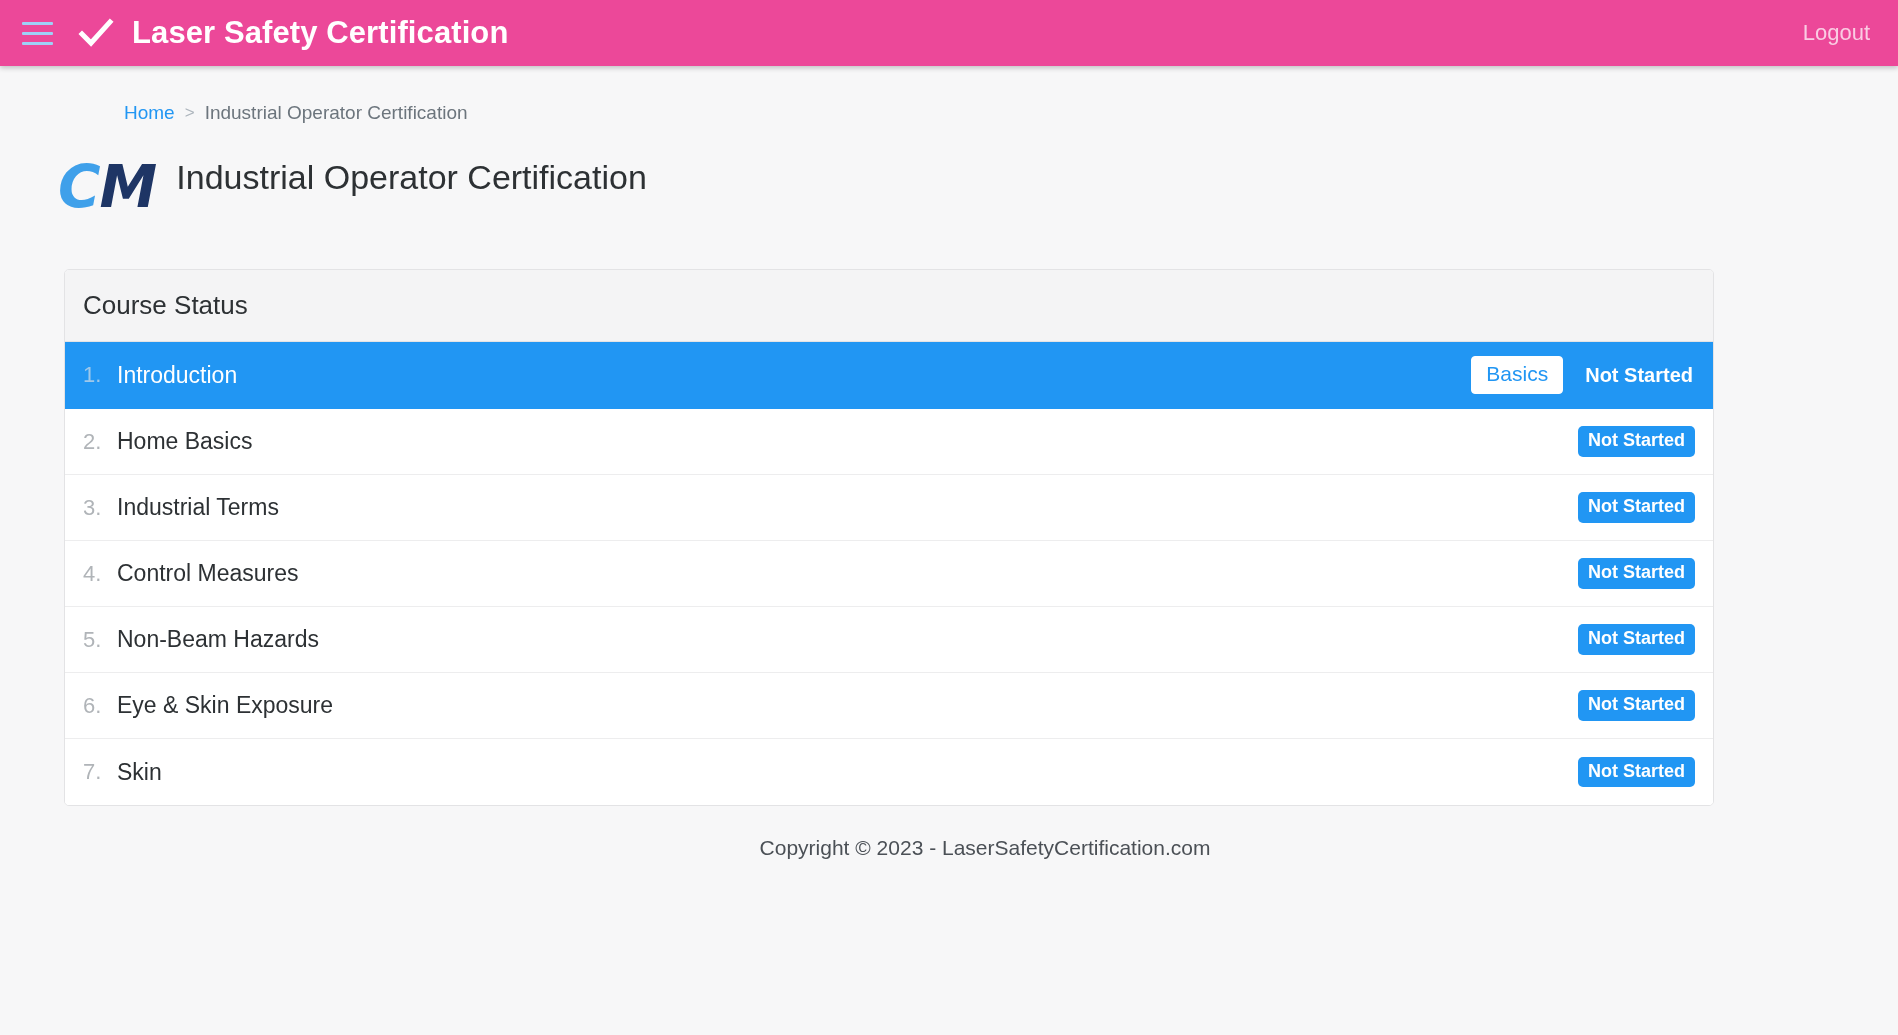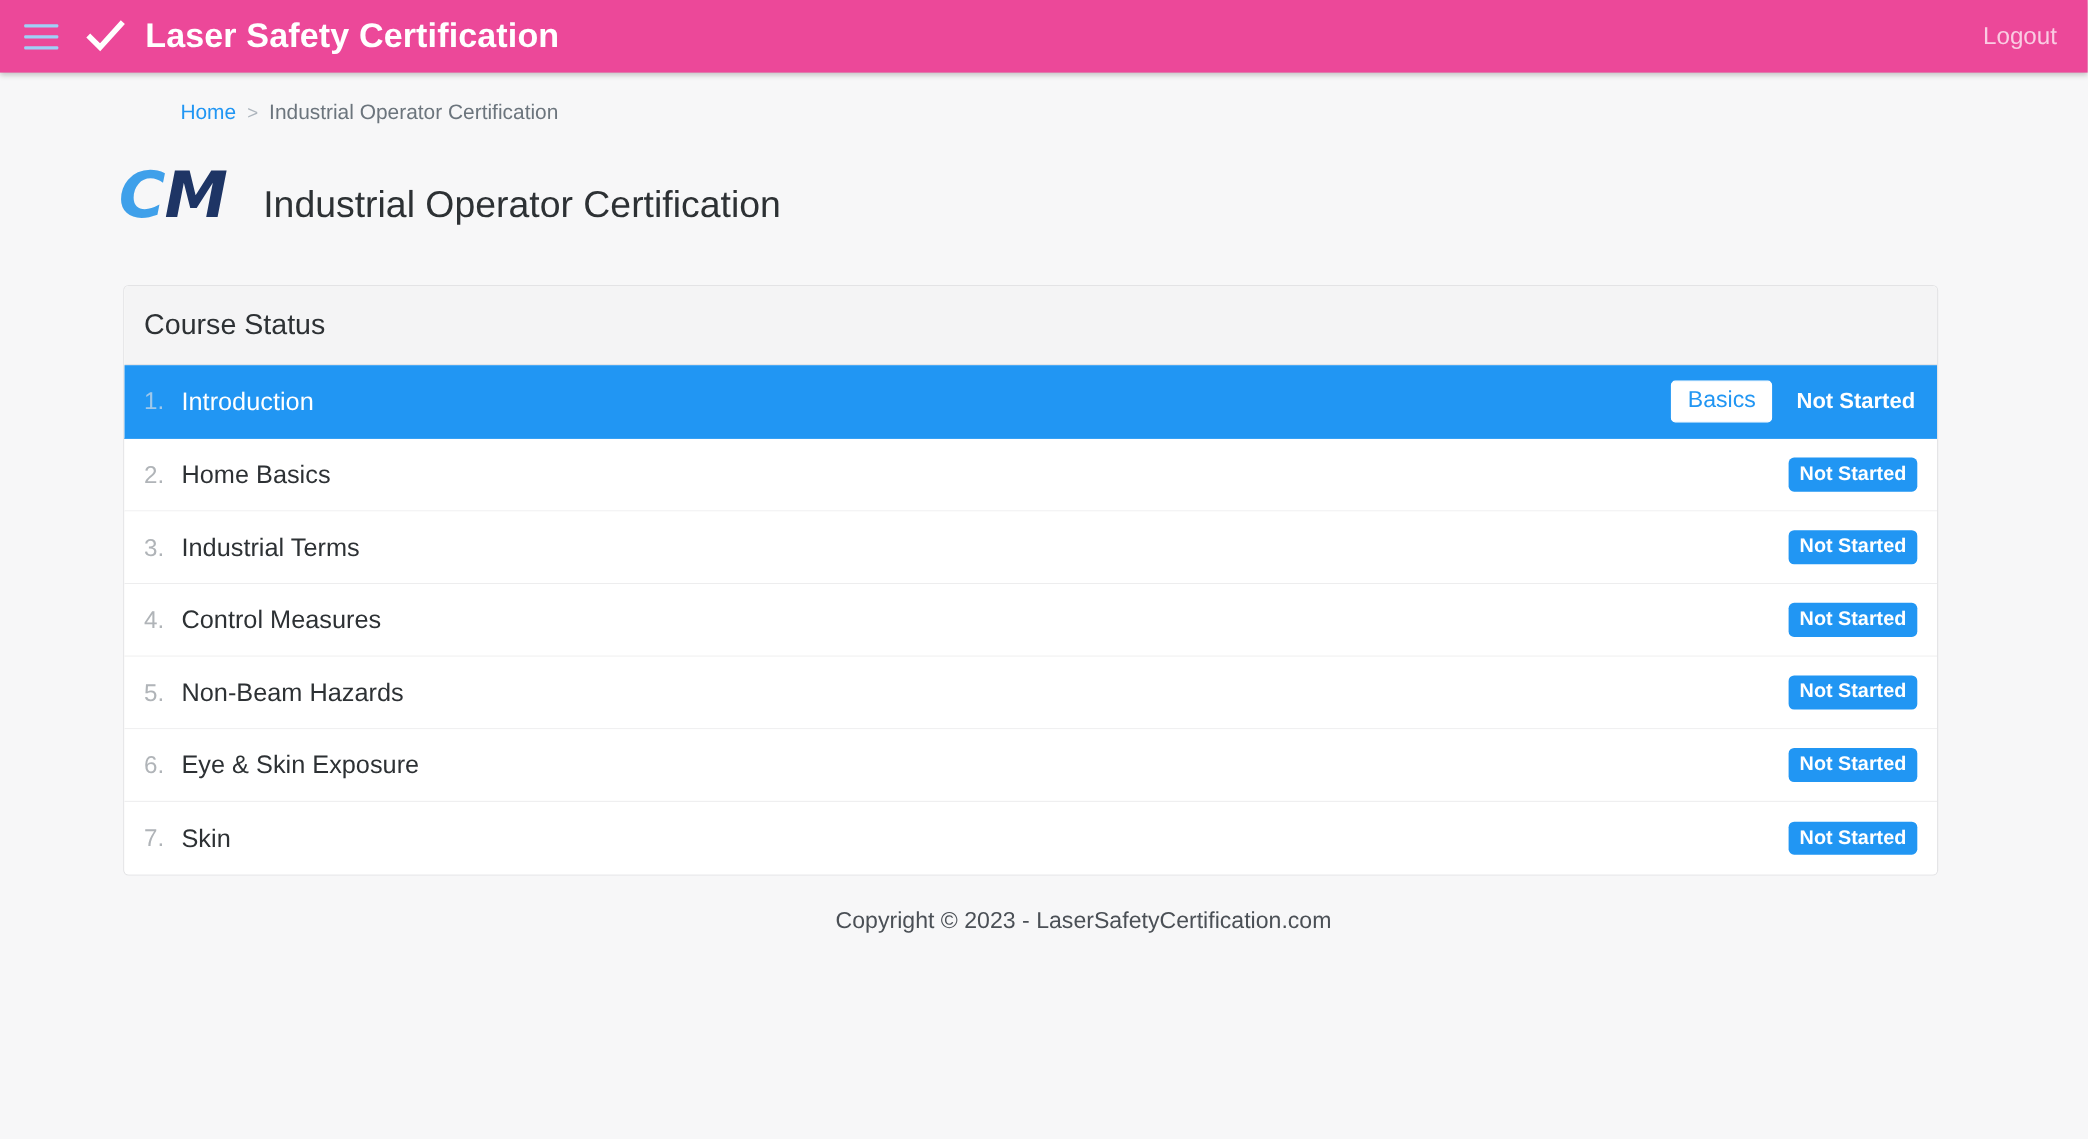--- a/index.html
+++ b/index.html
@@ -64,41 +64,40 @@
   .logout {
     color: rgba(255,255,255,0.72);
     font-size: 22px;
     cursor: pointer;
     text-decoration: none;
     white-space: nowrap;
   }
 
   
   .breadcrumb {
-    padding: 26px 0 0 124px;
+    padding: 36px 0 0 124px;
     font-size: 19px;
     display: flex;
     align-items: center;
     gap: 10px;
-    margin-left: 40px;
   }
   .crumb-link {
     color: #2196f3;
     cursor: pointer;
     text-decoration: none;
   }
   .crumb-sep { color: #adb5bd; font-size: 17px; }
   .crumb-current { color: #6c757d; }
 
   
   .title-row {
     display: flex;
-    align-items: flex-end;
-    gap: 33px;
-    padding: 34px 0 0 108px;
+    align-items: flex-start;
+    gap: 20px;
+    padding: 34px 0 0 58px;
   }
   .logo-cm {
     font-size: 58px;
     font-weight: 900;
     font-style: italic;
     letter-spacing: -1px;
     line-height: 1;
     font-family: "DejaVu Sans", sans-serif;
     user-select: none;
     white-space: nowrap;
@@ -107,21 +106,21 @@
   .logo-m { color: #1e3565; }
   .page-title {
     font-size: 34px;
     color: #2d3134;
     font-weight: normal;
     white-space: nowrap;
   }
 
   
   .card {
-    margin: 53px 0 0 112px;
+    margin: 53px 0 0 64px;
     width: 1650px;
     background: #ffffff;
     border: 1px solid #e3e3e5;
     border-radius: 5px;
     overflow: hidden;
     box-shadow: 0 0 0 rgba(0,0,0,0);
   }
   .card-header {
     background: #f4f4f5;
     border-bottom: 1px solid #e3e3e5;

